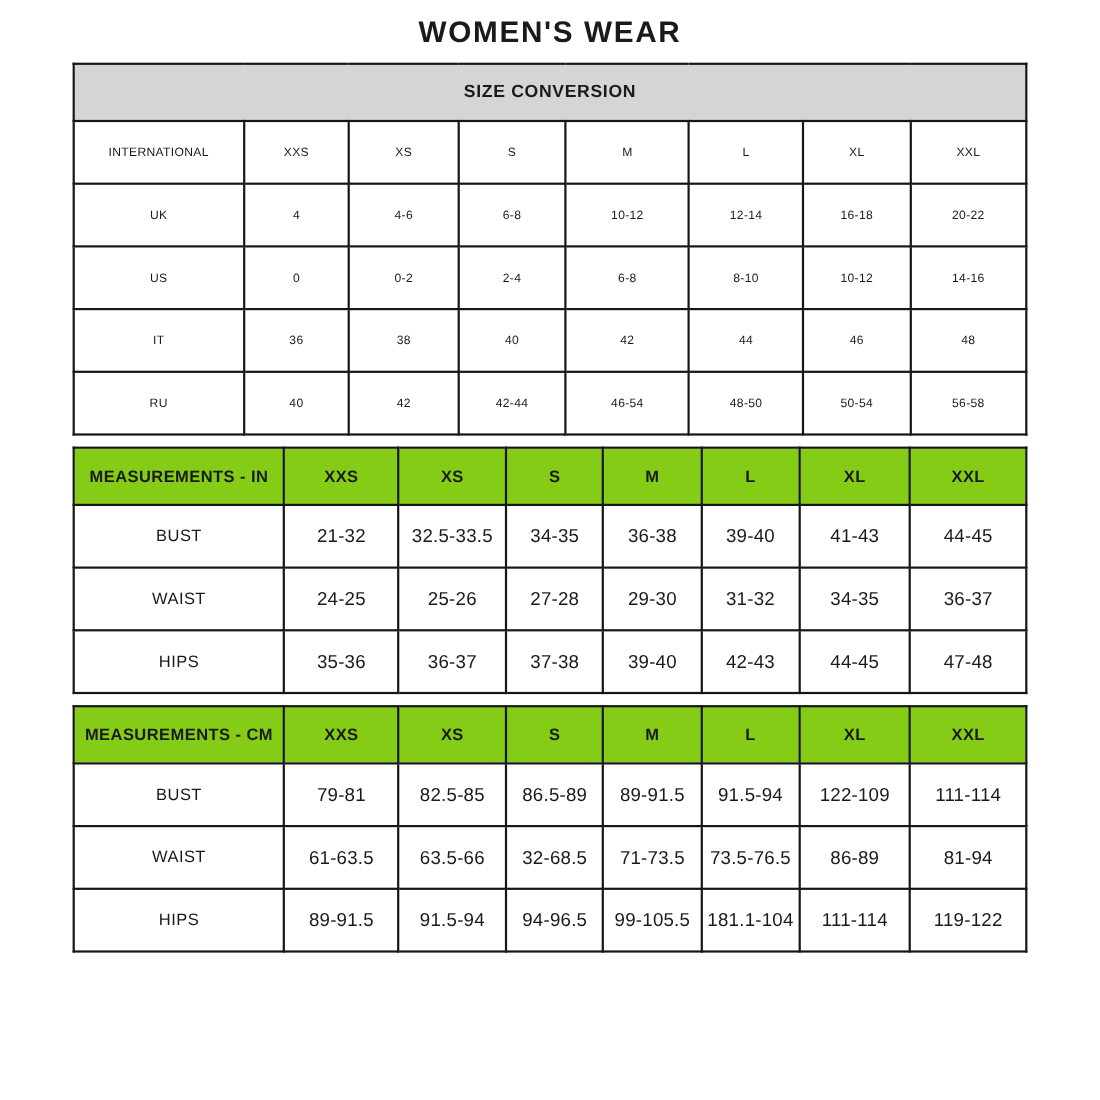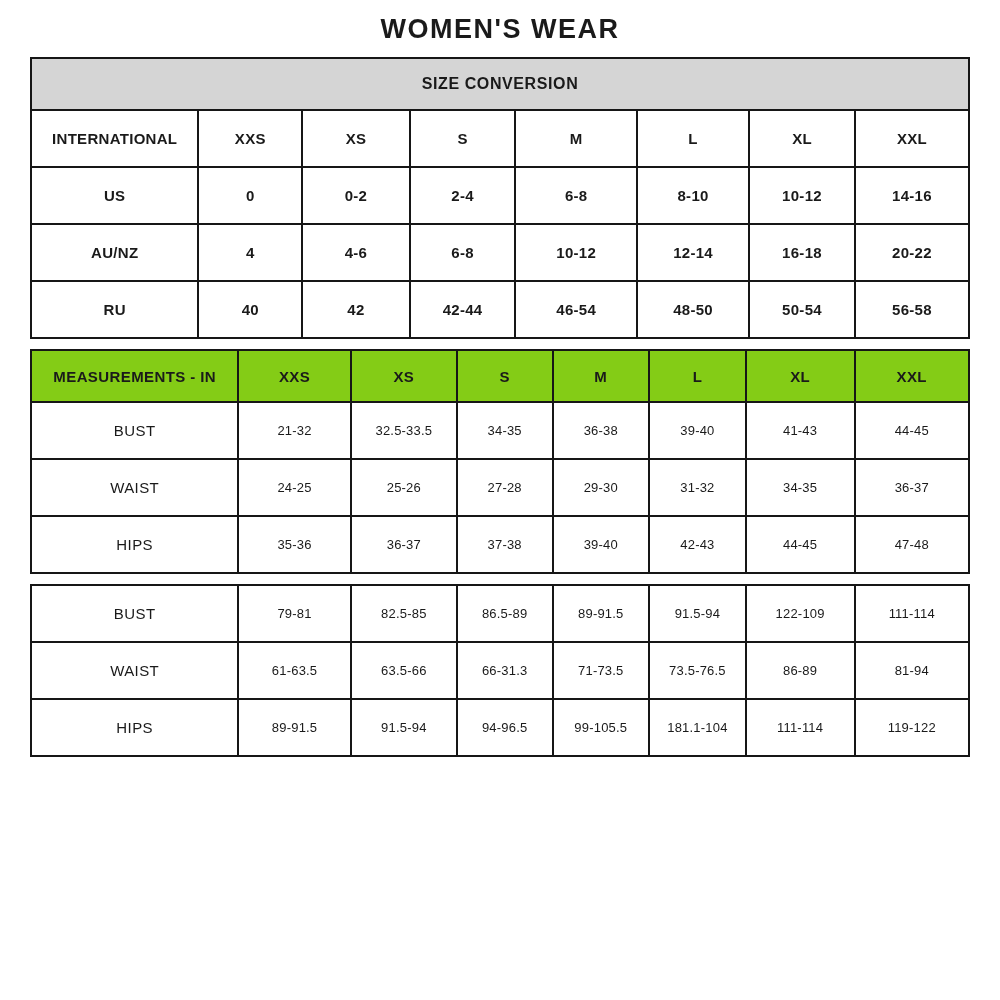--- a/index.html
+++ b/index.html
@@ -6,21 +6,21 @@
     margin: 0;
     padding: 0;
     background: #ffffff;
     width: 1000px;
     height: 1000px;
     font-family: "Liberation Sans", "DejaVu Sans", sans-serif;
     color: #1a1a1a;
     -webkit-font-smoothing: antialiased;
   }
   .page {
-    width: 940px;
+    width: 868px;
     margin: 0 auto;
     padding-top: 10px;
   }
   .page-title {
     text-align: center;
     font-size: 27px;
     font-weight: bold;
     letter-spacing: 1.5px;
     color: #1a1a1a;
     margin: 4px 0 12px 0;
@@ -54,26 +54,25 @@
     height: 50px;
     font-size: 15px;
     font-weight: bold;
     letter-spacing: 0.4px;
   }
   table.tbl td {
     height: 55px;
     background: #ffffff;
   }
   table.t1 td {
-    font-size: 15px;
+    font-size: 11px;
     letter-spacing: 0.3px;
-    font-weight: bold;
   }
   table.t23 td {
-    font-size: 13px;
+    font-size: 17px;
     letter-spacing: 0.2px;
   }
   table.t23 td.rowlabel {
     font-size: 15px;
     letter-spacing: 0.4px;
   }
 </style>
 </head>
 <body>
 
@@ -102,38 +101,48 @@
           <td class="rowlabel">INTERNATIONAL</td>
           <td>XXS</td>
           <td>XS</td>
           <td>S</td>
           <td>M</td>
           <td>L</td>
           <td>XL</td>
           <td>XXL</td>
         </tr>
         <tr>
+          <td class="rowlabel">UK</td>
+          <td>4</td>
+          <td>4-6</td>
+          <td>6-8</td>
+          <td>10-12</td>
+          <td>12-14</td>
+          <td>16-18</td>
+          <td>20-22</td>
+        </tr>
+        <tr>
           <td class="rowlabel">US</td>
           <td>0</td>
           <td>0-2</td>
           <td>2-4</td>
           <td>6-8</td>
           <td>8-10</td>
           <td>10-12</td>
           <td>14-16</td>
         </tr>
         <tr>
-          <td class="rowlabel">AU/NZ</td>
-          <td>4</td>
-          <td>4-6</td>
-          <td>6-8</td>
-          <td>10-12</td>
-          <td>12-14</td>
-          <td>16-18</td>
-          <td>20-22</td>
+          <td class="rowlabel">IT</td>
+          <td>36</td>
+          <td>38</td>
+          <td>40</td>
+          <td>42</td>
+          <td>44</td>
+          <td>46</td>
+          <td>48</td>
         </tr>
         <tr>
           <td class="rowlabel">RU</td>
           <td>40</td>
           <td>42</td>
           <td>42-44</td>
           <td>46-54</td>
           <td>48-50</td>
           <td>50-54</td>
           <td>56-58</td>
@@ -202,34 +211,44 @@
         <col style="width:12.0%">
         <col style="width:11.3%">
         <col style="width:10.2%">
       <col style="width:10.3%">
         <col style="width:10.3%">
         <col style="width:11.6%">
         <col style="width:12.2%">
     </colgroup>
     <tbody>
         <tr>
+          <th class="colhead">MEASUREMENTS - CM</th>
+          <th class="colhead">XXS</th>
+          <th class="colhead">XS</th>
+          <th class="colhead">S</th>
+          <th class="colhead">M</th>
+          <th class="colhead">L</th>
+          <th class="colhead">XL</th>
+          <th class="colhead">XXL</th>
+        </tr>
+        <tr>
           <td class="rowlabel">BUST</td>
           <td>79-81</td>
           <td>82.5-85</td>
           <td>86.5-89</td>
           <td>89-91.5</td>
           <td>91.5-94</td>
           <td>122-109</td>
           <td>111-114</td>
         </tr>
         <tr>
           <td class="rowlabel">WAIST</td>
           <td>61-63.5</td>
           <td>63.5-66</td>
-          <td>66-31.3</td>
+          <td>32-68.5</td>
           <td>71-73.5</td>
           <td>73.5-76.5</td>
           <td>86-89</td>
           <td>81-94</td>
         </tr>
         <tr>
           <td class="rowlabel">HIPS</td>
           <td>89-91.5</td>
           <td>91.5-94</td>
           <td>94-96.5</td>

